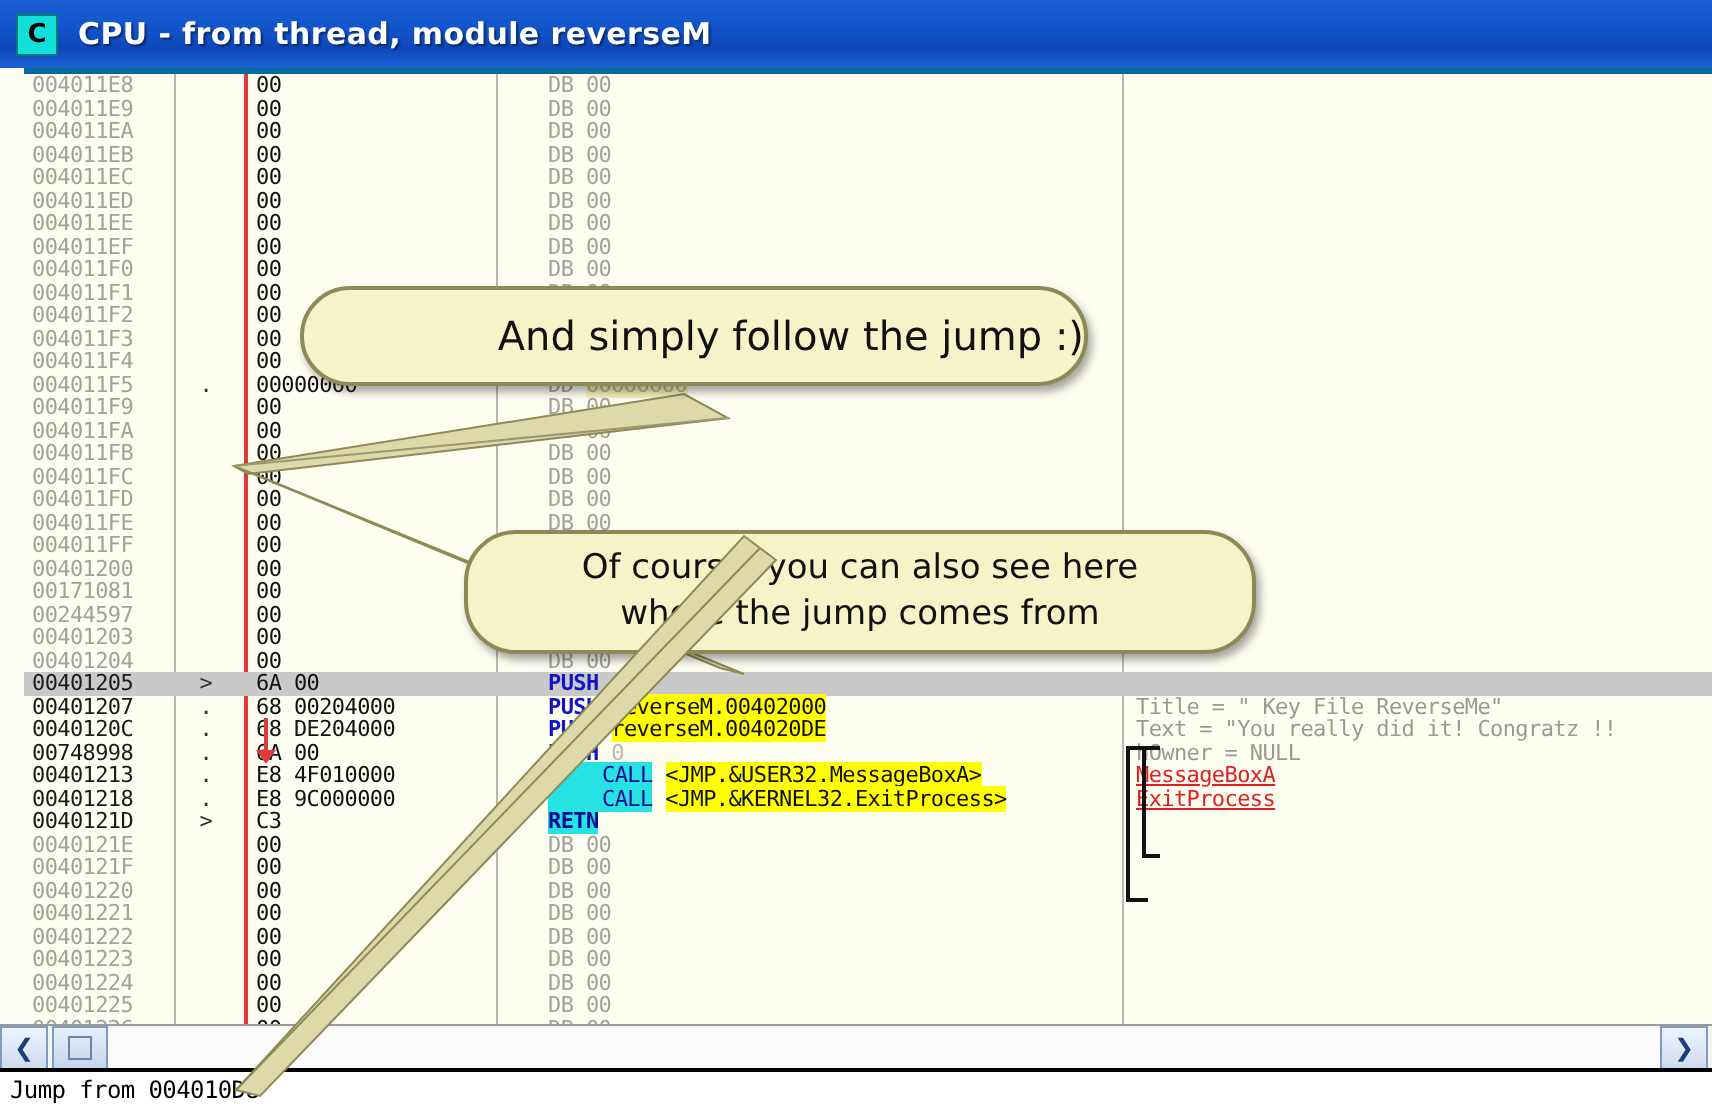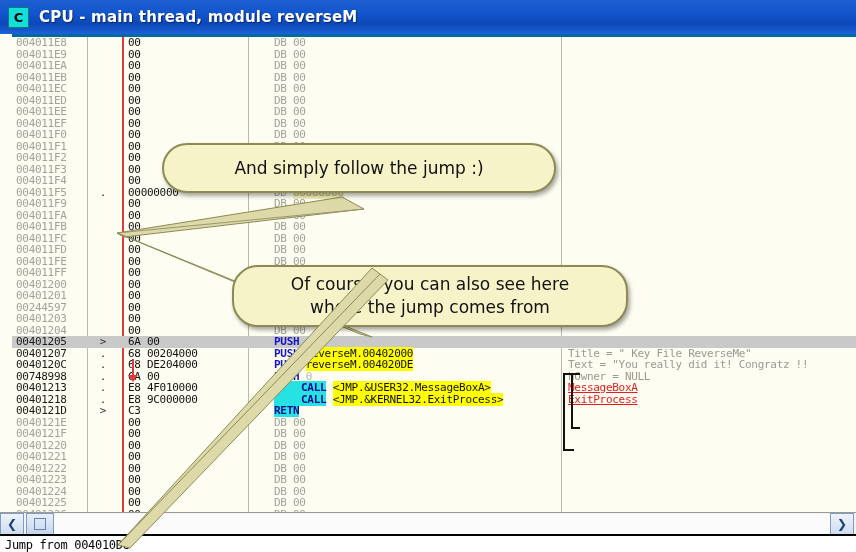--- a/index.html
+++ b/index.html
@@ -33,21 +33,21 @@
   .row.hl{background:#c9c9c9;}
   .addr{position:absolute;left:4px;width:70px;color:#8c8c84;letter-spacing:-0.3px;}
   .row.hl .addr, .row.code .addr{color:#1a1a1a;}
   .mark{position:absolute;left:84px;width:14px;text-align:center;color:#333;font-size:11px;}
   .hexc{position:absolute;left:116px;color:#111;letter-spacing:-0.3px;}
   .dis{position:absolute;left:240px;letter-spacing:-0.3px;margin-left:22px;}
   .cmt{position:absolute;left:556px;letter-spacing:-0.3px;}
 
   .dim{color:#a2a29a;}
   .mn-push{color:#1313c8;font-weight:bold;}
-  .mn-call{color:#0b0b8f;font-weight:bold;background:#27e2e2;padding-left:27px;}
+  .mn-call{color:#0b0b8f;font-weight:normal;background:#27e2e2;padding-left:27px;}
   .mn-retn{color:#0b0b8f;font-weight:bold;background:#27e2e2;}
   .op-y{background:#ffff00;color:#111;}
   .op-dimy{background:#f5f0b8;color:#b9b48a;}
   .op-0{color:#b8b8ae;}
   .c-gray{color:#9a9a92;}
   .c-red{color:#e02020;text-decoration:underline;}
 
   
   .arrowline{position:absolute;left:120px;top:322px;width:2px;height:20px;background:#e03a3a;}
   .arrowhead{position:absolute;left:116px;top:338px;width:0;height:0;
@@ -56,21 +56,21 @@
     border-left:2px solid #111;border-top:2px solid #111;border-bottom:2px solid #111;}
   .brace2{position:absolute;left:559px;top:336px;width:7px;height:52px;
     border-left:2px solid #111;border-top:2px solid #111;border-bottom:2px solid #111;}
 
   
   .leader{position:absolute;overflow:visible;pointer-events:none;}
   .callout{position:absolute;background:#f7f3c8;border:2px solid #8c8a55;
     border-radius:26px;box-shadow:2px 3px 4px rgba(0,0,0,.35);
     font-family:"DejaVu Sans",sans-serif;color:#111;text-align:center;
     display:flex;align-items:center;justify-content:center;}
-  #callout1{left:162px;top:143px;width:390px;height:46px;font-size:17px;}
+  #callout1{left:150px;top:143px;width:390px;height:46px;font-size:20px;justify-content:flex-end;}
   #callout2{left:232px;top:265px;width:392px;height:58px;font-size:17px;line-height:23px;}
 
   
   .hscroll{position:absolute;left:0;top:512px;width:856px;height:22px;background:#f3f3f0;
     border-top:1px solid #9a9a9a;display:flex;align-items:center;}
   .sb-btn{width:22px;height:20px;background:linear-gradient(to bottom,#eef3fb,#cfdcf0);
     border:1px solid #7d9cc4;display:flex;align-items:center;justify-content:center;
     color:#1b3f7a;font-family:"DejaVu Sans",sans-serif;font-weight:bold;font-size:12px;}
   .sb-thumb{width:26px;height:20px;margin-left:2px;
     background:linear-gradient(to bottom,#e9eff9,#c5d5ee);border:1px solid #7d9cc4;
@@ -86,21 +86,21 @@
   .status-txt{margin-left:5px;font-family:"DejaVu Sans Mono",monospace;font-size:12px;color:#000;
     letter-spacing:-0.3px;}
 </style>
 </head>
 <body>
 
 <div id="app">
 
   <div class="titlebar">
     <div class="tb-icon">C</div>
-    <div class="tb-title">CPU - main thread, module reverseM</div>
+    <div class="tb-title">CPU - from thread, module reverseM</div>
   </div>
 
   <div class="client">
 
     <div class="vsep s1"></div>
     <div class="vsep s2"></div>
     <div class="vsep s3"></div>
     <div class="redline"></div>
 
     <div class="rows" id="rows">
@@ -230,21 +230,21 @@
           <span class="hexc">00</span>
           <span class="dis dim">DB  00</span>
         </div>
         <div class="row">
           <span class="addr dim">00401200</span>
           <span class="mark"></span>
           <span class="hexc">00</span>
           <span class="dis dim">DB  00</span>
         </div>
         <div class="row">
-          <span class="addr dim">00401201</span>
+          <span class="addr dim">00171081</span>
           <span class="mark"></span>
           <span class="hexc">00</span>
           <span class="dis dim">DB  00</span>
         </div>
         <div class="row">
           <span class="addr dim">00244597</span>
           <span class="mark"></span>
           <span class="hexc">00</span>
           <span class="dis dim">DB  00</span>
         </div>

